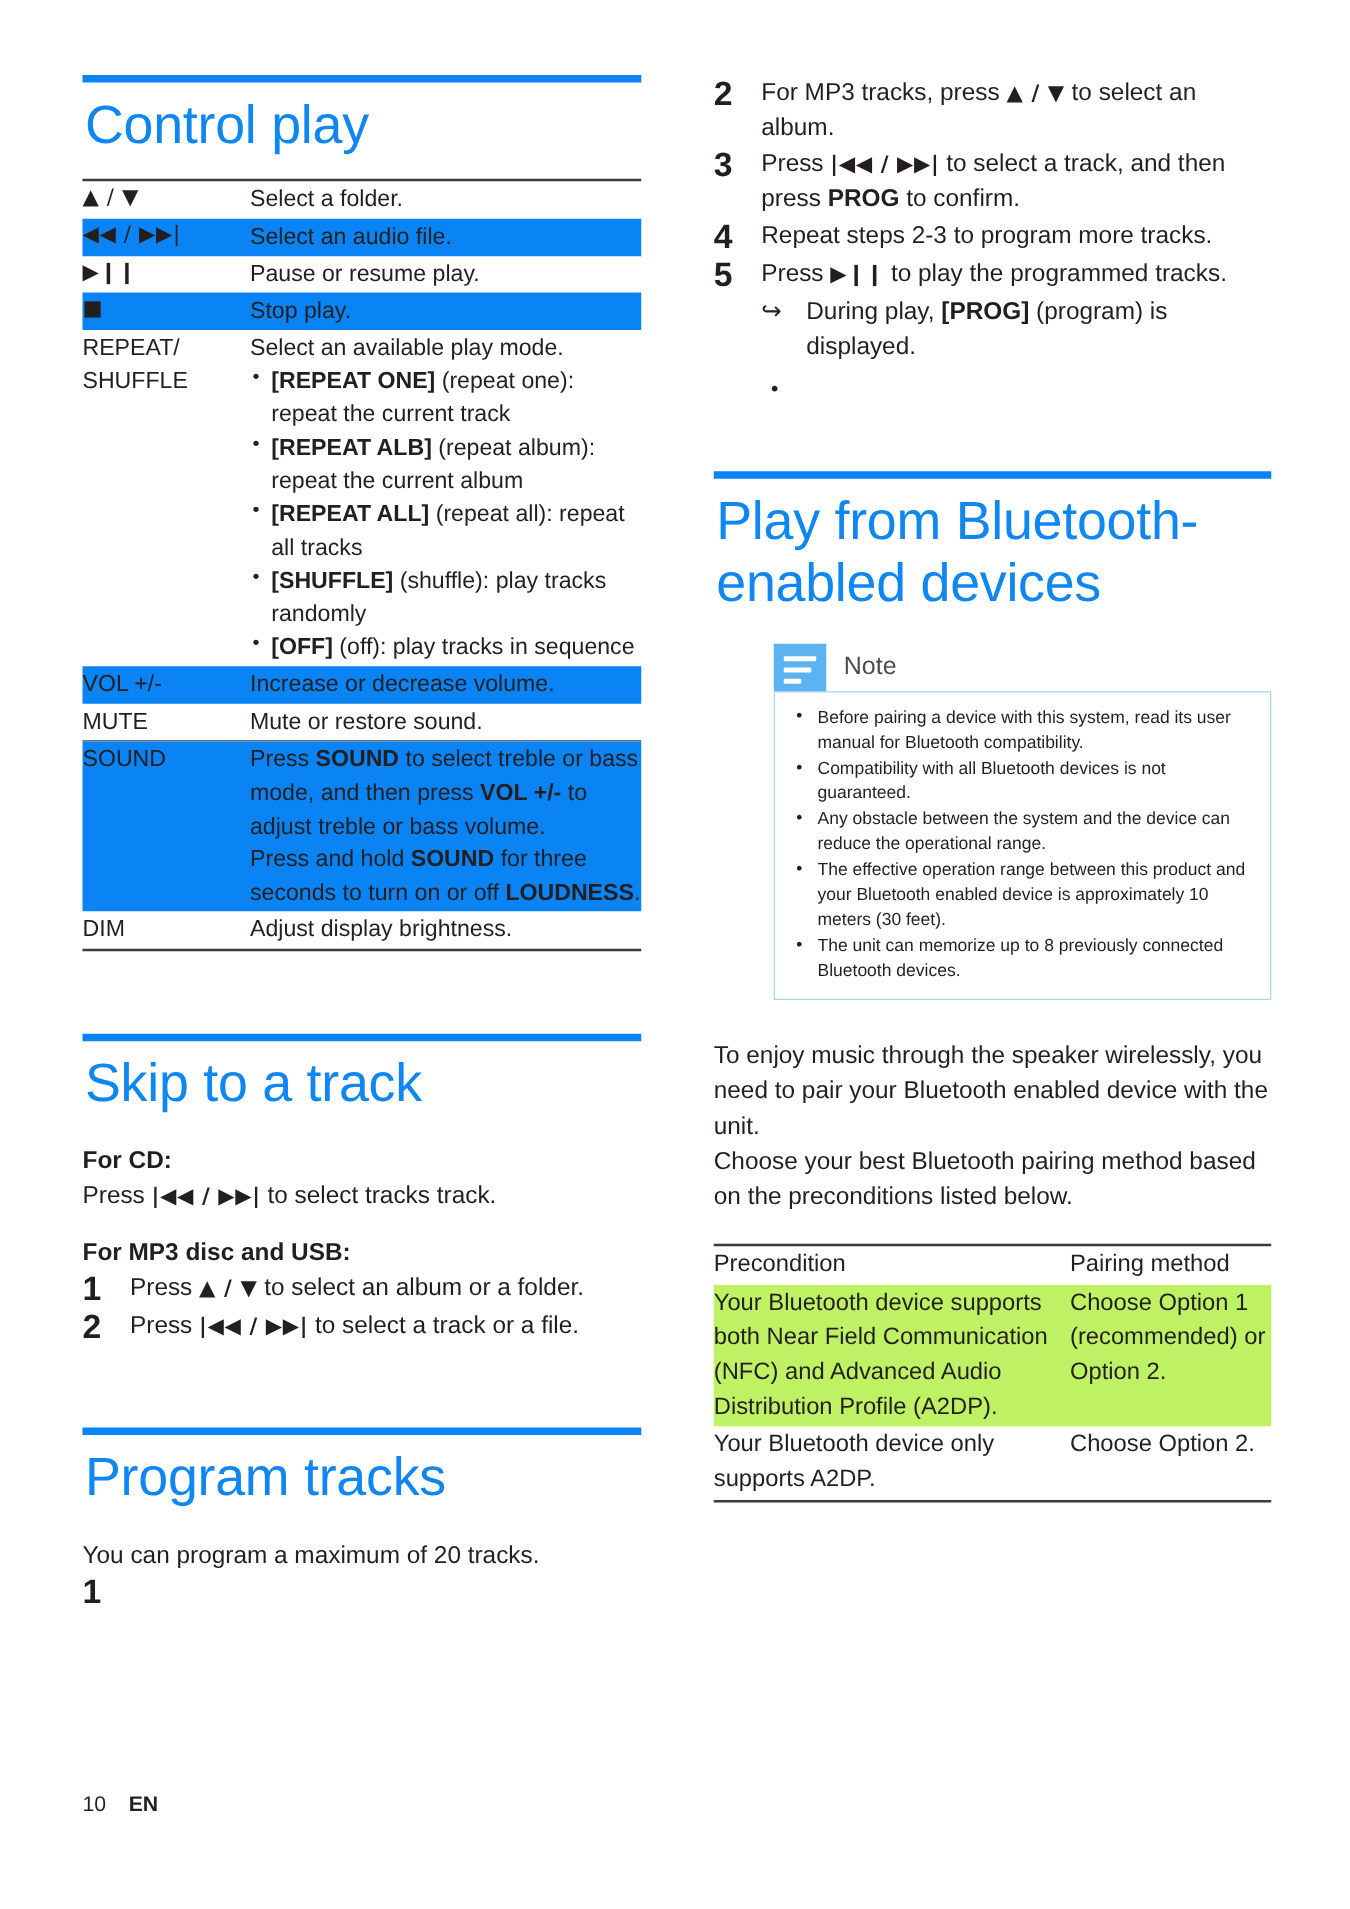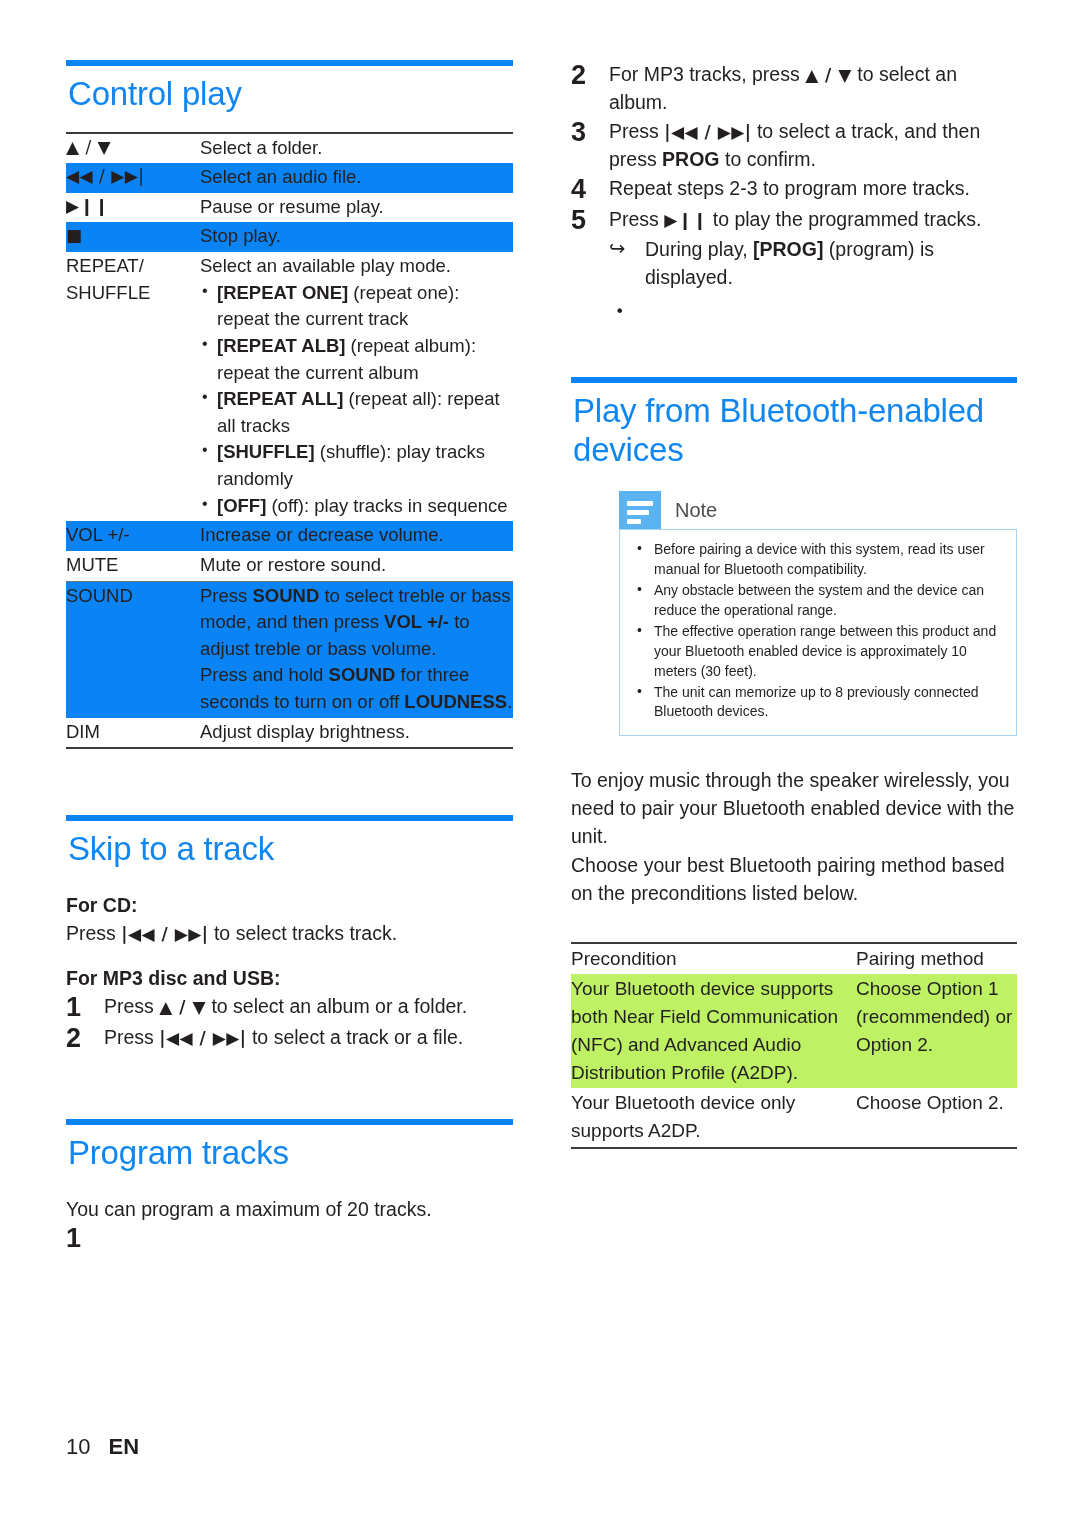--- a/index.html
+++ b/index.html
@@ -29,21 +29,21 @@
   .col-right { left: 571px; width: 446px; }
 
   
   .sec-rule {
     height: 6px;
     background: #0a84f5;
     width: 100%;
   }
   h2.sec-title {
     color: #0f86f0;
-    font-size: 33px;
+    font-size: 43px;
     font-weight: 400;
     line-height: 1.17;
     margin: 9px 0 0 2px;
     letter-spacing: -0.2px;
   }
   .sec { margin-bottom: 0; }
 
   
   .keytable {
     width: 100%;
@@ -176,37 +176,37 @@
     left: 9px;
     top: -1px;
   }
 
   
   .pretable {
     width: 100%;
     border-collapse: collapse;
     font-size: 19px;
     line-height: 1.46;
-    margin-top: 35px;
+    margin-top: 24px;
   }
   .pretable td {
     vertical-align: top;
     padding: 1px 0 2px 0;
   }
   .pretable td.c1 { width: 277px; padding-right: 8px; }
   .pretable tr.topline td { border-top: 2.3px solid #3b3b3b; }
   .pretable tr.botline td { border-bottom: 2.3px solid #3b3b3b; }
   .pretable tr.hl td { background: #bef264; }
 
   
   .footer {
     position: absolute;
     left: 66px;
     top: 1434px;
-    font-size: 22px;
+    font-size: 17px;
     display: flex;
     gap: 18px;
     text-align: center;
   }
   .footer .pg { color: #231f20; }
   .footer .lang { font-weight: bold; }
 
   .spacer-lg { height: 66px; }
 </style>
 </head>
@@ -360,20 +360,21 @@
           <div class="note-icon">
             <i></i>
               <i></i>
               <i></i>
           </div>
           <div class="note-label">Note</div>
         </div>
         <div class="note-body">
           <ul>
             <li>Before pairing a device with this system, read its user manual for Bluetooth compatibility.</li>
+            <li>Compatibility with all Bluetooth devices is not guaranteed.</li>
             <li>Any obstacle between the system and the device can reduce the operational range.</li>
             <li>The effective operation range between this product and your Bluetooth enabled device is approximately 10 meters (30 feet).</li>
             <li>The unit can memorize up to 8 previously connected Bluetooth devices.</li>
           </ul>
         </div>
       </div>
 
       <div style="height:30px"></div>
 
       <div class="para">To enjoy music through the speaker wirelessly, you need to pair your Bluetooth enabled device with the unit.</div>

